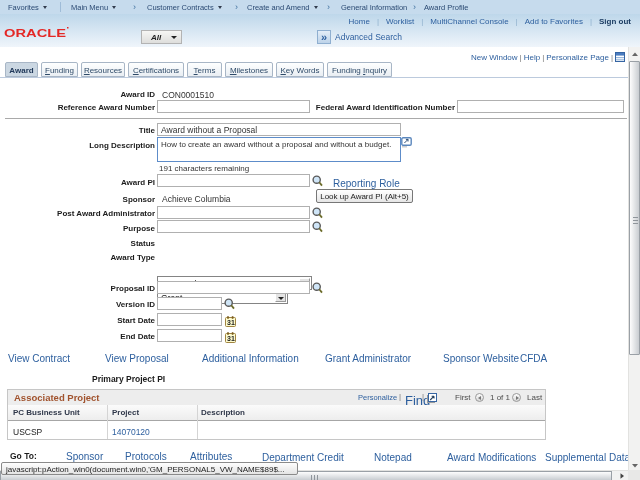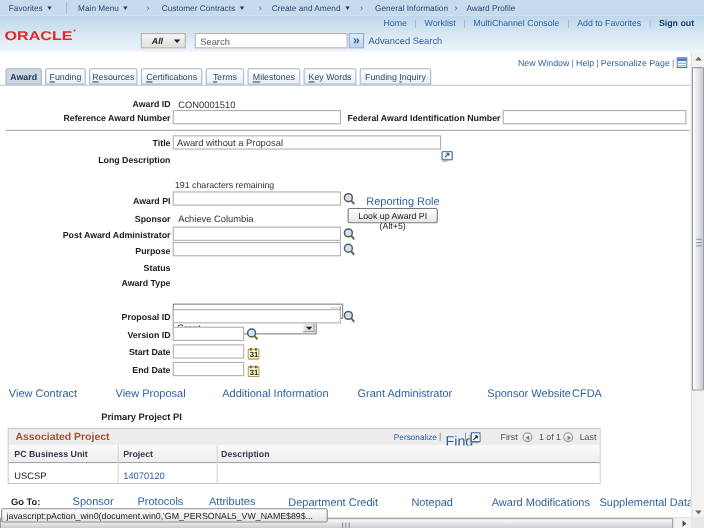--- a/index.html
+++ b/index.html
@@ -20,21 +20,21 @@
   vertical-align:1px; margin-left:4px; }
 .crumbsep { color:#41719f; font-size:9px; top:2px !important; }
 
 
 #header { left:0; top:14px; width:640px; height:33px;
   background:linear-gradient(#bed7ea, #eff5fb); }
 #hdrlinks { top:3px; right:9px; font-size:8px; white-space:nowrap; }
 #hdrlinks a { margin:0 7px; }
 #hdrlinks .hsep { color:#8fb0cd; }
 #signout { color:#1c3d63; font-weight:bold; margin-left:7px; }
-.combo { left:128px; top:16px; width:41px; height:14px; background:linear-gradient(#f6f6f4,#dededc);
+.combo { left:141px; top:16px; width:41px; height:14px; background:linear-gradient(#f6f6f4,#dededc);
   border:1px solid #b3b3b3; font-size:8px; font-weight:bold; color:#222;font-style:italic; }
 .combo .ctxt { position:absolute; left:9px; top:2px; }
 .combo .ctri { position:absolute; right:4px; top:5px; width:0; height:0;
   border-left:3px solid transparent; border-right:3px solid transparent;
   border-top:3.5px solid #222; }
 #searchbox { left:177px; top:16px; width:139px; height:14px; background:#fff;
   border:1px solid #b3b3b3; font-size:8.5px; color:#555; padding:2px 0 0 4px; }
 #gobtn { left:317px; top:16px; width:14px; height:14px;
   background:linear-gradient(#e3edf7,#bdd3e9); border:1px solid #8fafd0;
   color:#2d5f9e; font-size:11px; font-weight:bold; text-align:center; line-height:12px; }
@@ -99,21 +99,21 @@
 #corner { left:628px; top:470px; width:12px; height:10px; background:#e8e8e7; }
 .grip { position:absolute; background:#8f959b; }
 
 
 #status { left:1px; top:462px; width:297px; height:13px;
   background:linear-gradient(#fefefe,#e4e4e4); border:1px solid #8a8a8a;
   border-radius:2px; font-size:8px; color:#222; padding:2px 0 0 4px;
   white-space:nowrap; overflow:hidden; }
 
 
-#lookup-tip { left:316px; top:189px; width:82px; height:14px;
+#lookup-tip { left:316px; top:189px; width:97px; height:14px;
   background:linear-gradient(#ffffff,#e6e6e6); border:1px solid #777;
   border-radius:2px; font-size:8px; color:#222; text-align:center; padding-top:2px; }
 
 .icon { position:absolute; }
 </style>
 </head>
 <body>
 <div id="page">
 
   <div id="topbar" class="abs">
@@ -135,21 +135,20 @@
       <text x="0" y="10.5" font-family="Liberation Sans, sans-serif" font-size="11.5" font-weight="bold" fill="#e42826" textLength="62" lengthAdjust="spacingAndGlyphs">ORACLE</text>
       <rect x="63" y="1" width="1.5" height="1.5" fill="#e42826"></rect>
     </svg>
     <div id="hdrlinks" class="abs">
       <a>Home</a><span class="hsep">|</span><a>Worklist</a><span class="hsep">|</span><a>MultiChannel Console</a><span class="hsep">|</span><a>Add to Favorites</a><span class="hsep">|</span><span id="signout">Sign out</span>
     </div>
     <div class="combo abs">
         <span class="ctxt">All</span>
         <span class="ctri"></span>
       </div>
-    <div id="searchbox" class="abs">Search</div>
     <div id="gobtn" class="abs">»</div>
     <a id="advsearch" class="abs">Advanced Search</a>
   </div>
 
   <div id="pagelinks" class="abs">
     <a>New Window</a><span class="hsep">|</span><a>Help</a><span class="hsep">|</span><a>Personalize Page</a><span class="hsep">|</span><svg width="10" height="10" viewBox="0 0 10 10" style="vertical-align:-2px">
         <rect x="0.5" y="0.5" width="9" height="9" fill="#fff" stroke="#3665a3"></rect>
         <rect x="1" y="1" width="8" height="2.6" fill="#4a7cc0"></rect>
         <rect x="1" y="5" width="8" height="1.2" fill="#9ab8dd"></rect>
         <rect x="1" y="7.2" width="8" height="1.2" fill="#9ab8dd"></rect>
@@ -171,20 +170,21 @@
   <div class="lbl" style="right:485px; top:103px;">Reference Award Number</div>
   <div class="inp" style="left:157px; top:100px; width:153px; height:13px;"></div>
   <div class="lbl" style="right:185px; top:103px;">Federal Award Identification Number</div>
   <div class="inp" style="left:457px; top:100px; width:167px; height:13px;"></div>
 
   <div class="hr1" style="left:5px; top:118px; width:622px;"></div>
 
   <div class="lbl" style="right:485px; top:126px;">Title</div>
   <div class="inp" style="left:157px; top:123px; width:244px; height:13px;">Award without a Proposal</div>
   <div class="lbl" style="right:485px; top:141px;">Long Description</div>
+  <div class="inp" style="left:157px; top:137px; width:244px; height:25px; border-color:#5d8cc9; padding-top:2px; font-size:8px;">How to create an award without a proposal and without a budget.</div>
   <svg class="icon" style="left:401px; top:137px;" width="11" height="11" viewBox="0 0 11 11">
     <rect x="1" y="8" width="5" height="2.5" fill="#cfcfcf"></rect>
     <rect x="0.8" y="0.8" width="9.4" height="7.4" fill="#fff" stroke="#5b87bd" stroke-width="1.4" rx="1.2"></rect>
     <path d="M3.4 6 L7 2.4 M7 2.4 L4.9 2.4 M7 2.4 L7 4.5" stroke="#2d4d75" stroke-width="1" fill="none"></path>
   </svg>
   <div class="val" style="left:159px; top:164px; font-size:8px;">191 characters remaining</div>
 
   <div class="lbl" style="right:485px; top:178px;">Award PI</div>
   <div class="inp" style="left:157px; top:174px; width:153px; height:13px;"></div>
   <svg class="icon mag" style="left:312px; top:175px;" width="11" height="12" viewBox="0 0 11 12">

